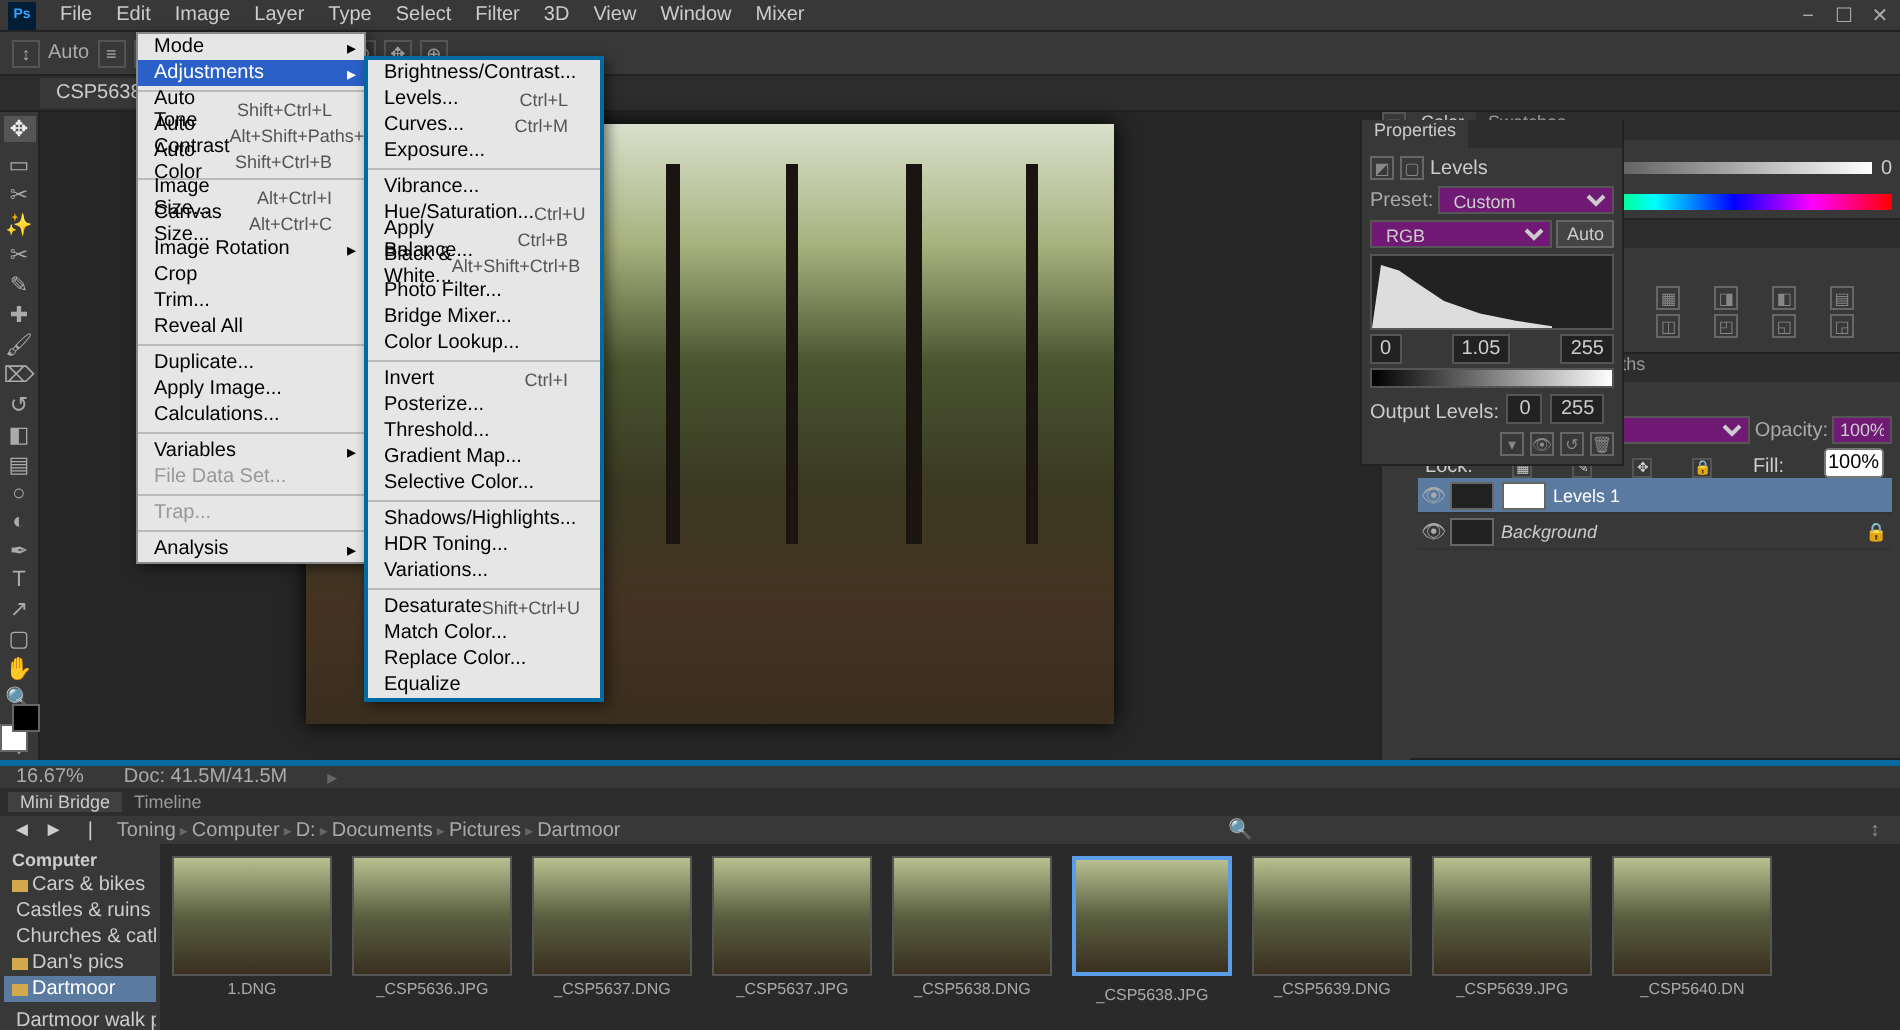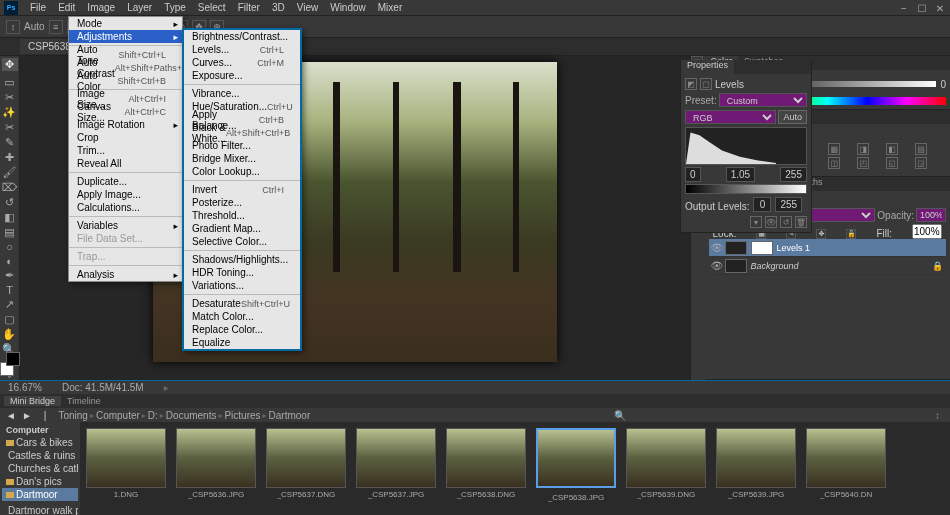--- a/index.html
+++ b/index.html
@@ -53,21 +53,21 @@
 
 .menu { position: absolute; left: 56px; top: 16px; background: #e6e6e6; color: #000; border: 1px solid #888; box-shadow: 2px 2px 6px rgba(0,0,0,0.5); width: 115px; z-index: 100; margin-left: 12px;}
 .menu .mi { padding: 2px 16px 2px 8px; font-size: 10px; position: relative; display: flex; justify-content: space-between; height: 13px; align-items: center;}
 .menu .mi.hl { background: #2a60c8; color: #fff; }
 .menu .mi.sub::after { content: '▸'; position: absolute; right: 4px; font-size: 9px; }
 .menu .mi .shortcut { font-size: 9px; color: #555; }
 .menu .mi.dis { color: #999; }
 .menu .sep { height: 1px; background: #bbb; margin: 2px 0; }
 .submenu { position: absolute; left: 170px; top: 28px; background: #e6e6e6; color: #000; border: 2px solid #0369a1; box-shadow: 2px 2px 6px rgba(0,0,0,0.5); width: 120px; z-index: 101;}
 
-.statusbar { height: 14px; background: #383838; border-top: 1px solid #0369a1; display: flex; align-items: center; padding: 0 8px; gap: 20px; font-size: 9px; color: #aaa;}
+.statusbar { height: 14px; background: #383838; border-top: 3px solid #0369a1; display: flex; align-items: center; padding: 0 8px; gap: 20px; font-size: 9px; color: #aaa;}
 .mini-tabs { height: 14px; background: #2d2d2d; display: flex; align-items: center; padding: 0 4px;}
 .mini-tab { padding: 0 6px; font-size: 9px; color: #999;}
 .mini-tab.active { background: #404040; color: #ccc;}
 .browser-bar { height: 14px; background: #383838; display: flex; align-items: center; padding: 0 6px; gap: 6px; font-size: 9px;}
 .breadcrumbs { display: flex; gap: 2px; align-items: center;}
 .crumb { color: #aaa; }
 .crumb-sep { color: #666; font-size: 8px;}
 .browser { height: 101px; display: flex; background: #2a2a2a;}
 .folder-tree { width: 80px; background: #383838; overflow: hidden; padding: 2px;}
 .folder { padding: 1px 4px; font-size: 9px; color: #ccc; overflow: hidden; white-space: nowrap; text-overflow: ellipsis; display:flex;align-items:center;gap:2px;}

